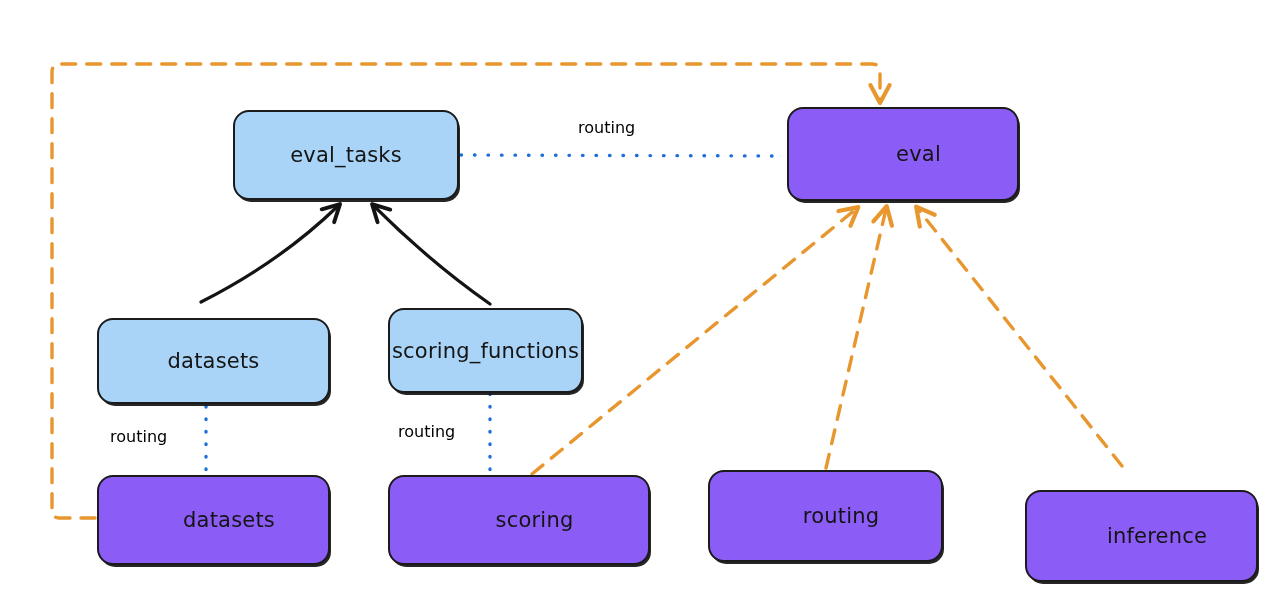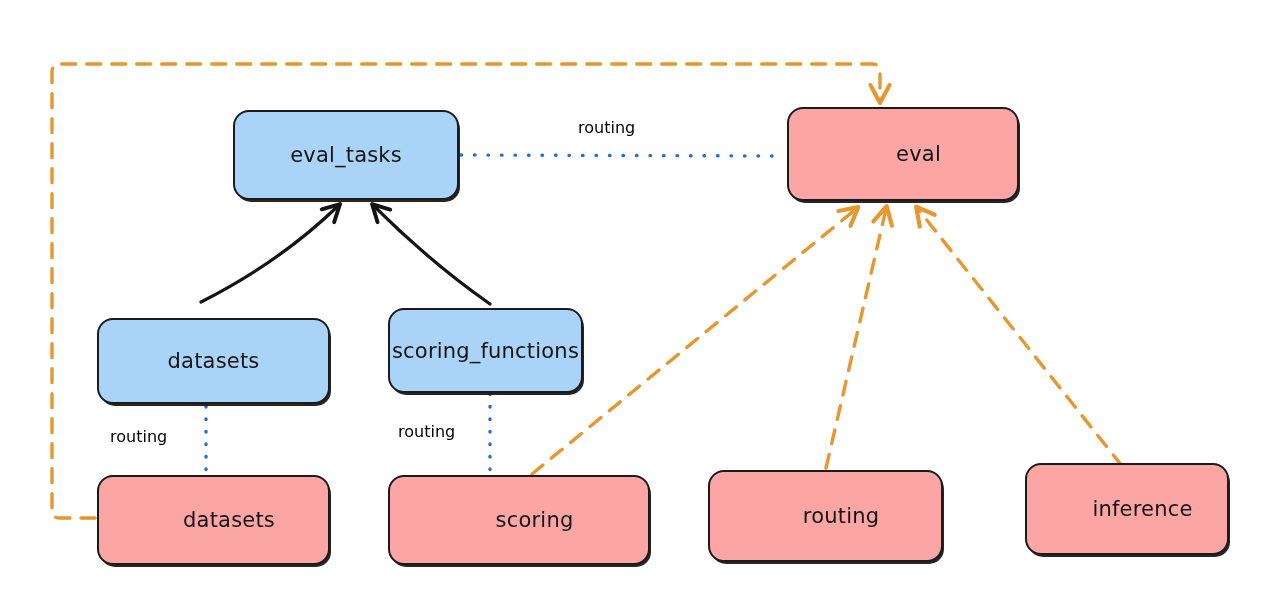--- a/index.html
+++ b/index.html
@@ -8,21 +8,21 @@
   #canvas{position:relative;width:1280px;height:596px;background:#ffffff;}
   svg#edges{position:absolute;left:0;top:0;width:1280px;height:596px;}
 
   .node{position:absolute;box-sizing:border-box;
         border:2.6px solid #1b1b1b;border-radius:16px;
         display:flex;align-items:center;justify-content:center;
         box-shadow:2px 3px 0 -1px rgba(20,20,20,.92);}
   .node .label{font-size:21px;color:#141414;letter-spacing:.2px;
         font-family:"DejaVu Sans","Liberation Sans",sans-serif;white-space:nowrap;}
   .blue{background:#a9d4f7;}
-  .green{background:#fca5a5;padding-left:31px;}
+  .green{background:#8b5cf6;padding-left:31px;}
 
   .edge-label{position:absolute;color:#000000;font-size:16px;
         font-family:"DejaVu Sans","Liberation Sans",sans-serif;white-space:nowrap;}
 </style>
 </head>
 <body>
 
 <div id="canvas">
 
   <svg id="edges" viewBox="0 0 1280 596" xmlns="http://www.w3.org/2000/svg">
@@ -76,21 +76,21 @@
   </div>
 
   <div class="node green" style="left:388px;top:475px;width:262px;height:90px;">
     <span class="label">scoring</span>
   </div>
 
   <div class="node green" style="left:708px;top:470px;width:235px;height:92px;">
     <span class="label">routing</span>
   </div>
 
-  <div class="node green" style="left:1025px;top:463px;width:204px;height:92px;">
+  <div class="node green" style="left:1025px;top:490px;width:233px;height:92px;">
     <span class="label">inference</span>
   </div>
 
   <div class="edge-label" style="left:578px;top:118px;">routing</div>
   <div class="edge-label" style="left:110px;top:427px;">routing</div>
   <div class="edge-label" style="left:398px;top:422px;">routing</div>
 
 </div>
 
 </body></html>

